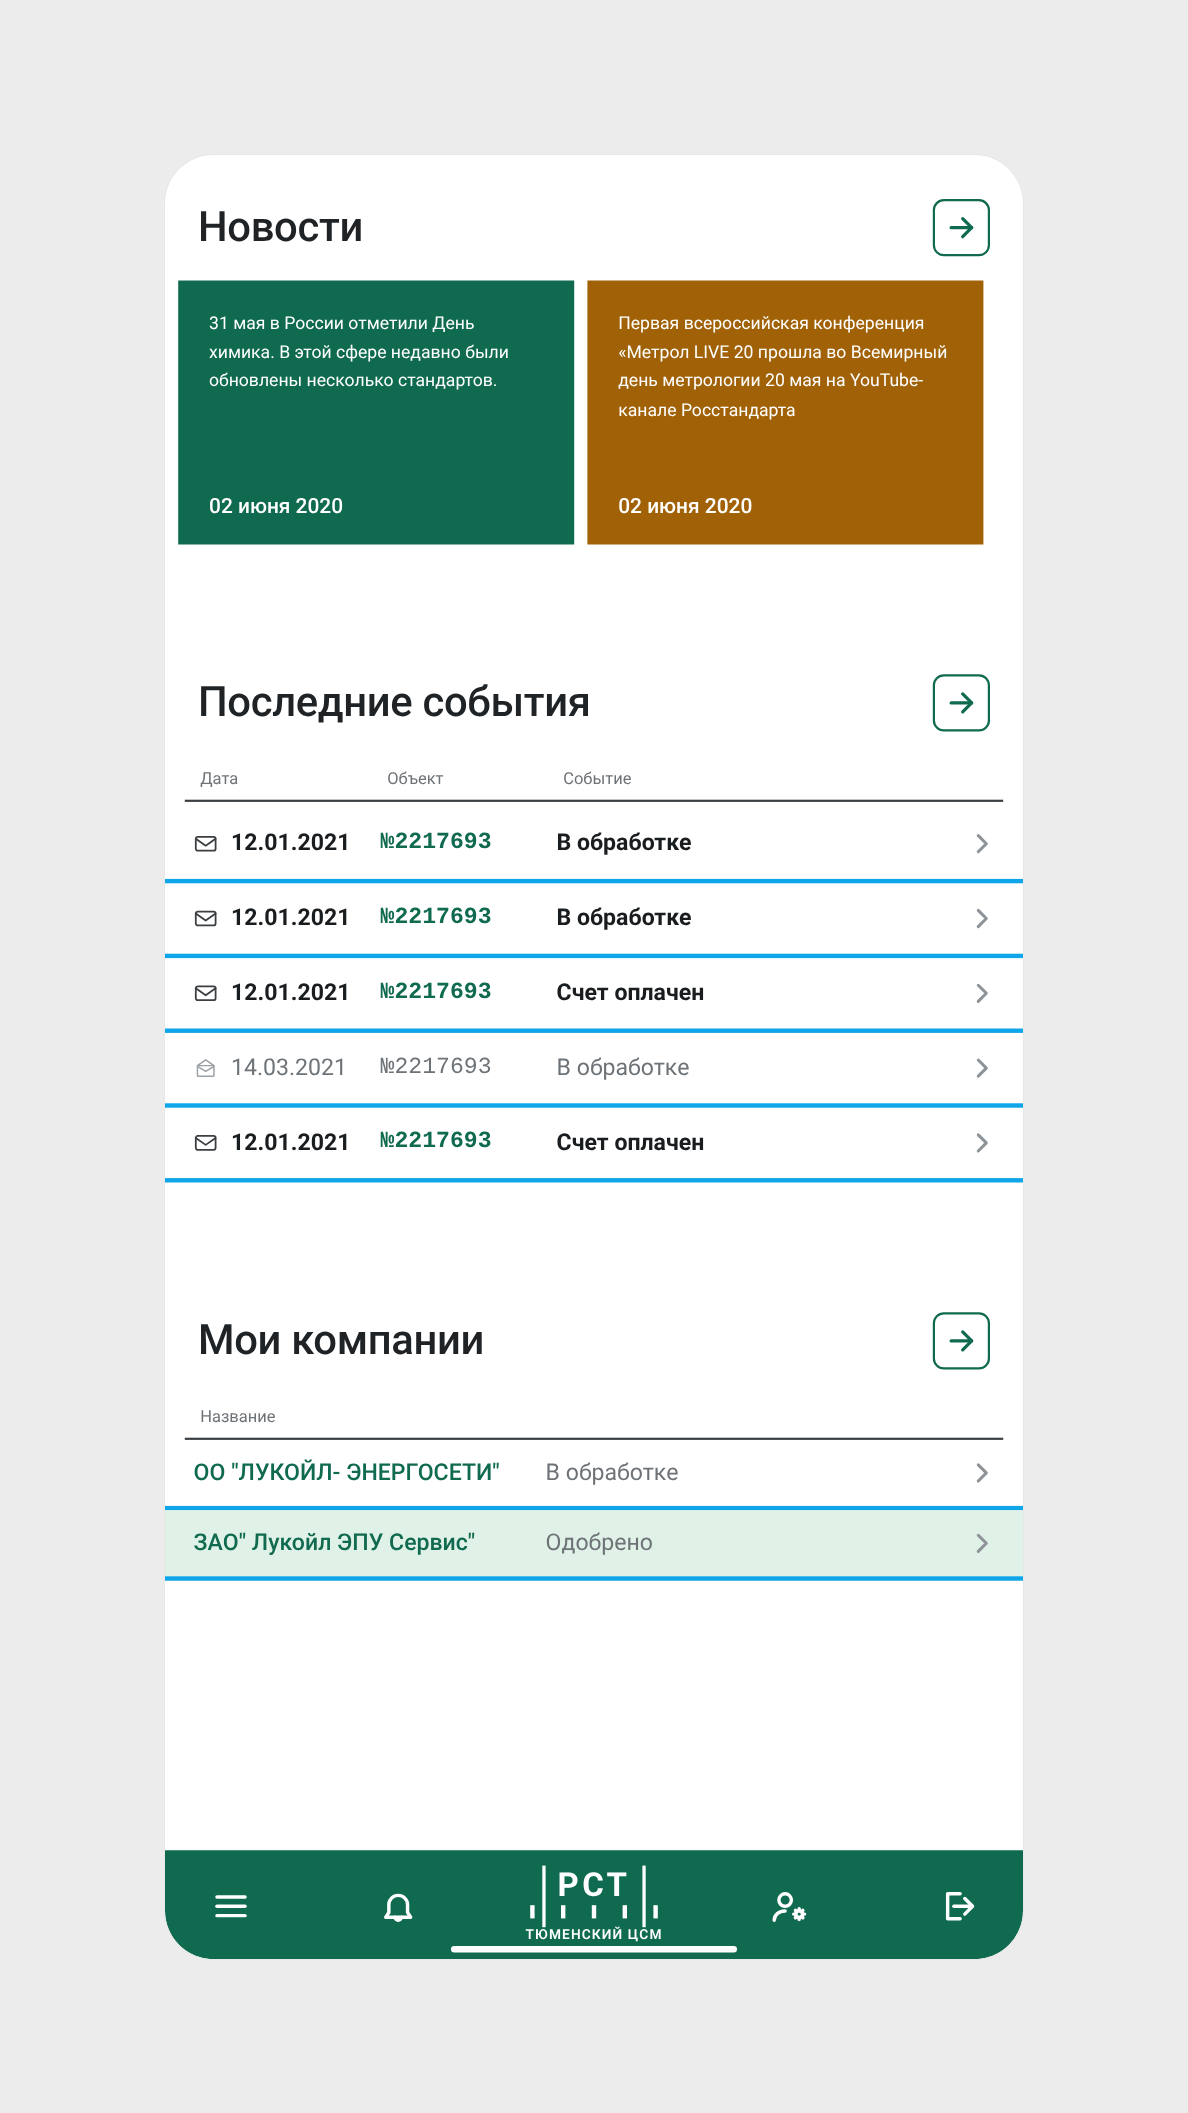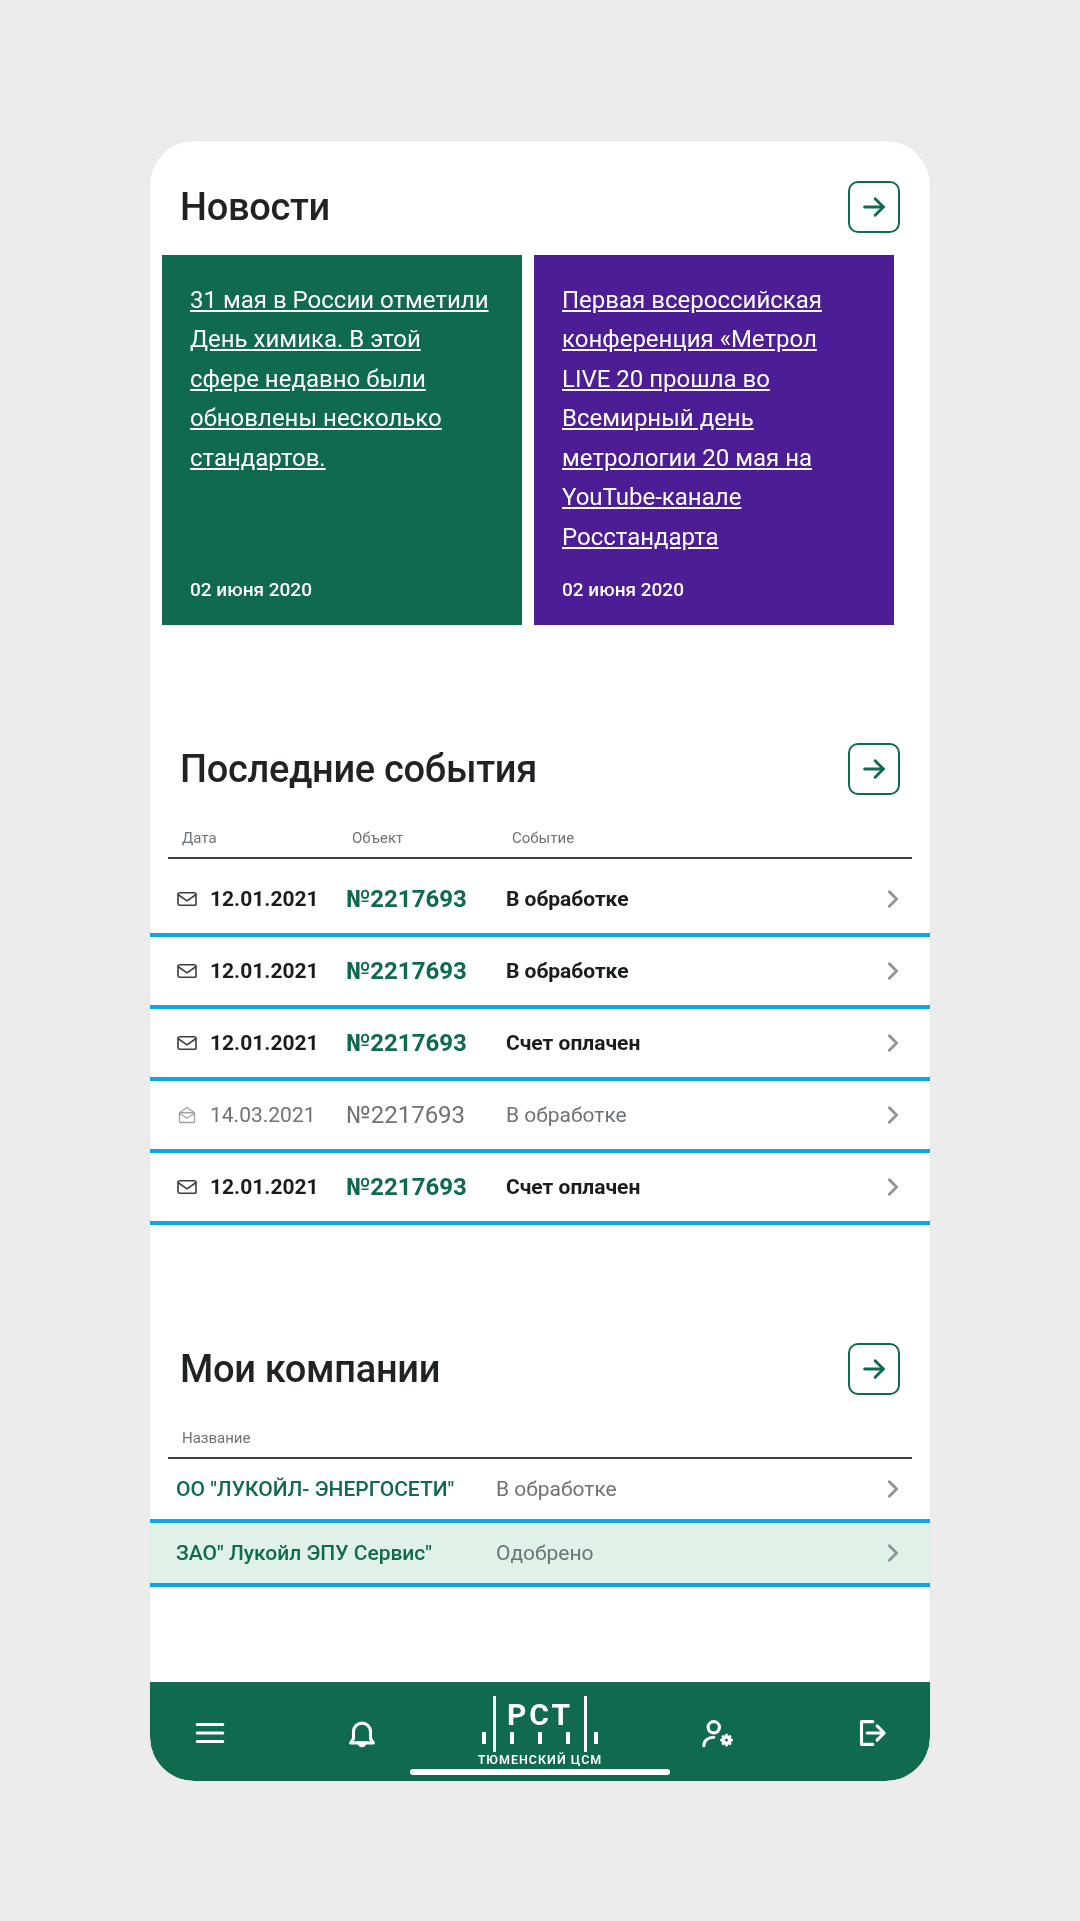--- a/index.html
+++ b/index.html
@@ -63,22 +63,22 @@
     width: 360px;
     flex: 0 0 360px;
     padding: 26px 28px 24px 28px;
     color: #fff;
     display: flex;
     flex-direction: column;
     justify-content: space-between;
     min-height: 240px;
   }
   .news-card.primary { background: #0F6A4F; }
-  .news-card.secondary { background: #4c1d95; justify-content: center; }
-  .news-text { font-size: 24px; line-height: 1.65; font-weight: 400; text-decoration: underline; }
+  .news-card.secondary { background: #a16207; }
+  .news-text { font-size: 16px; line-height: 1.65; font-weight: 400; }
   .news-date { font-size: 19px; font-weight: 500; margin-top: 20px; }
 
   
   .tbl-head {
     margin: 0 18px 0 18px;
     padding: 12px 14px 10px 14px;
     border-bottom: 2px solid #3B3F42;
     display: grid;
     align-items: center;
   }
@@ -98,21 +98,21 @@
   .row.events { grid-template-columns: 34px 136px 160px 1fr 28px; }
   .row.events.first { border-top: none; padding-top: 26px; }
 
   .mail-ico { width: 22px; height: 18px; }
   .mail-ico svg { width: 22px; height: 18px; stroke-width: 1.8; fill: none; stroke-linecap: round; stroke-linejoin: round; }
   .mail-closed { stroke: #3B3F42; }
   .mail-open { stroke: #9CA1A5; }
 
   .ev-date { font-size: 21px; font-weight: 700; color: #1A1D1F; }
   .ev-date.read { font-weight: 400; color: #6E7378; }
-  .ev-obj { font-size: 24px; font-weight: 700; color: #0F6A4F; }
+  .ev-obj { font-size: 21px; font-weight: 700; color: #0F6A4F; font-family: Liberation Mono, monospace; }
   .ev-obj.read { font-weight: 400; color: #6E7378; }
   .ev-evt { font-size: 21px; font-weight: 700; color: #1A1D1F; }
   .ev-evt.read { font-weight: 400; color: #6E7378; }
 
   .chev { width: 22px; height: 22px; justify-self: end; }
   .chev svg { width: 22px; height: 22px; stroke: #8E9398; stroke-width: 3; fill: none; stroke-linecap: round; stroke-linejoin: round; }
 
   
   .row.comp { grid-template-columns: 320px 1fr 28px; padding: 18px 26px; }
   .row.comp.approved { background: #E0F1E7; }

